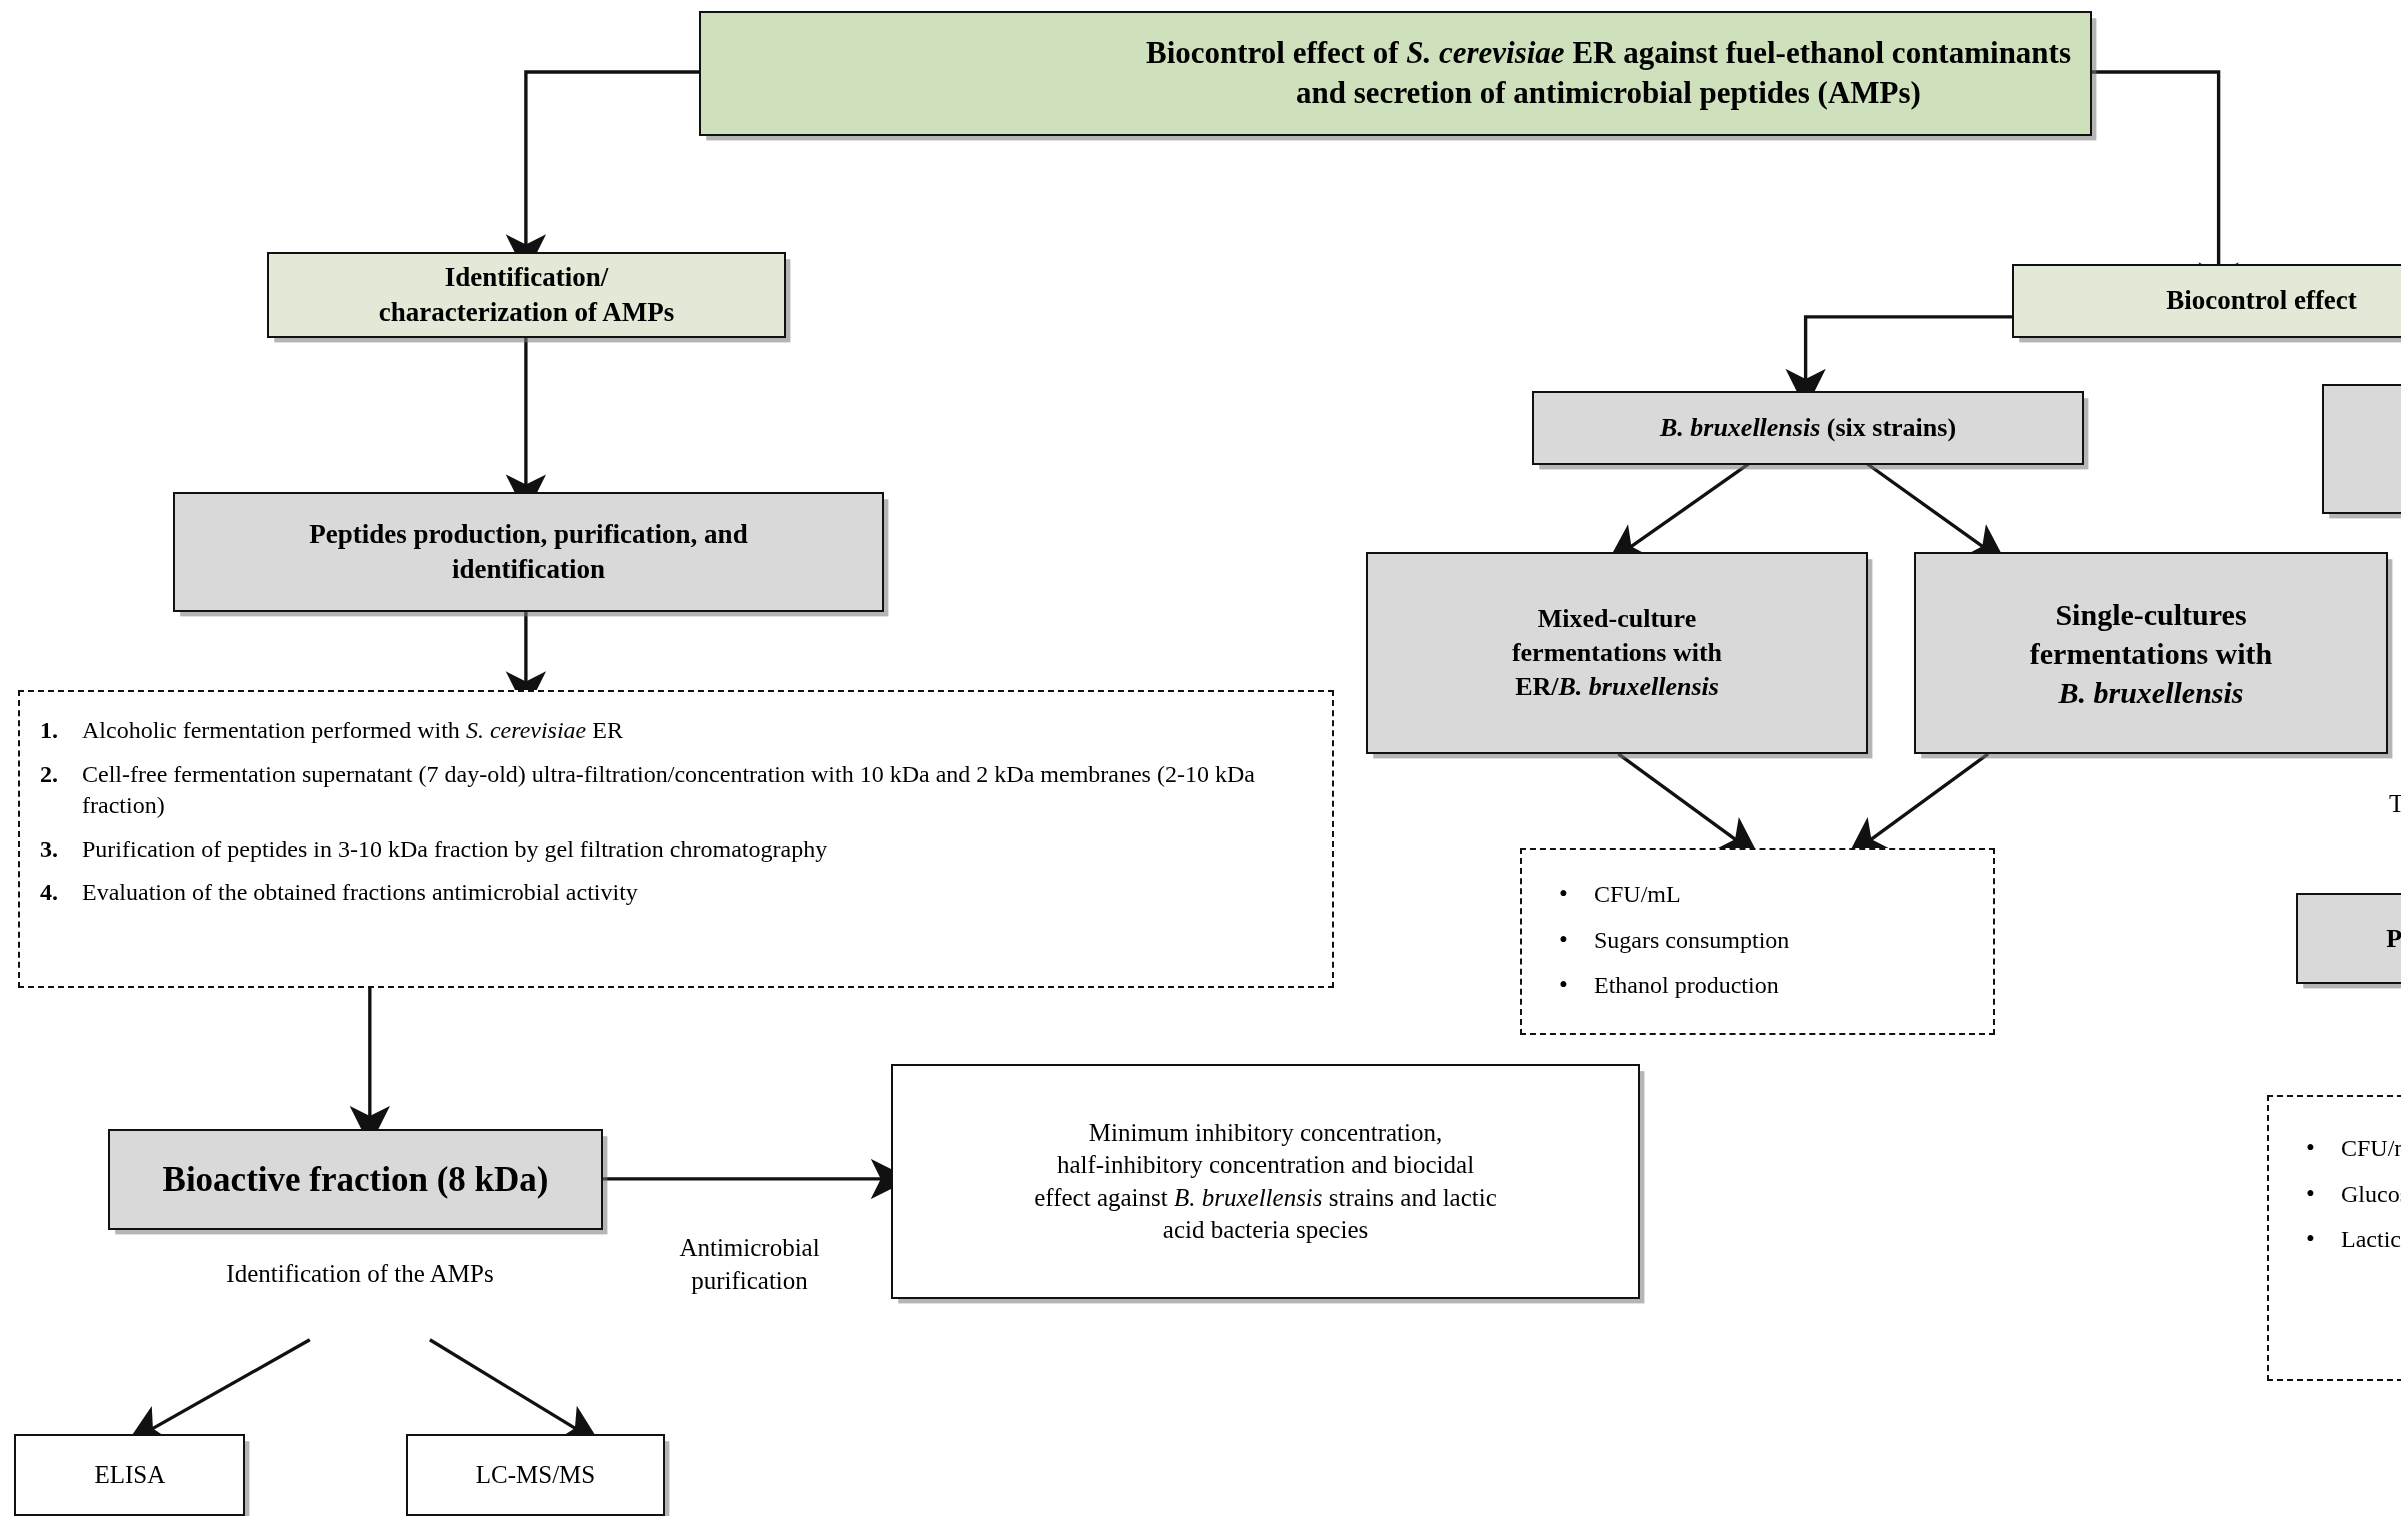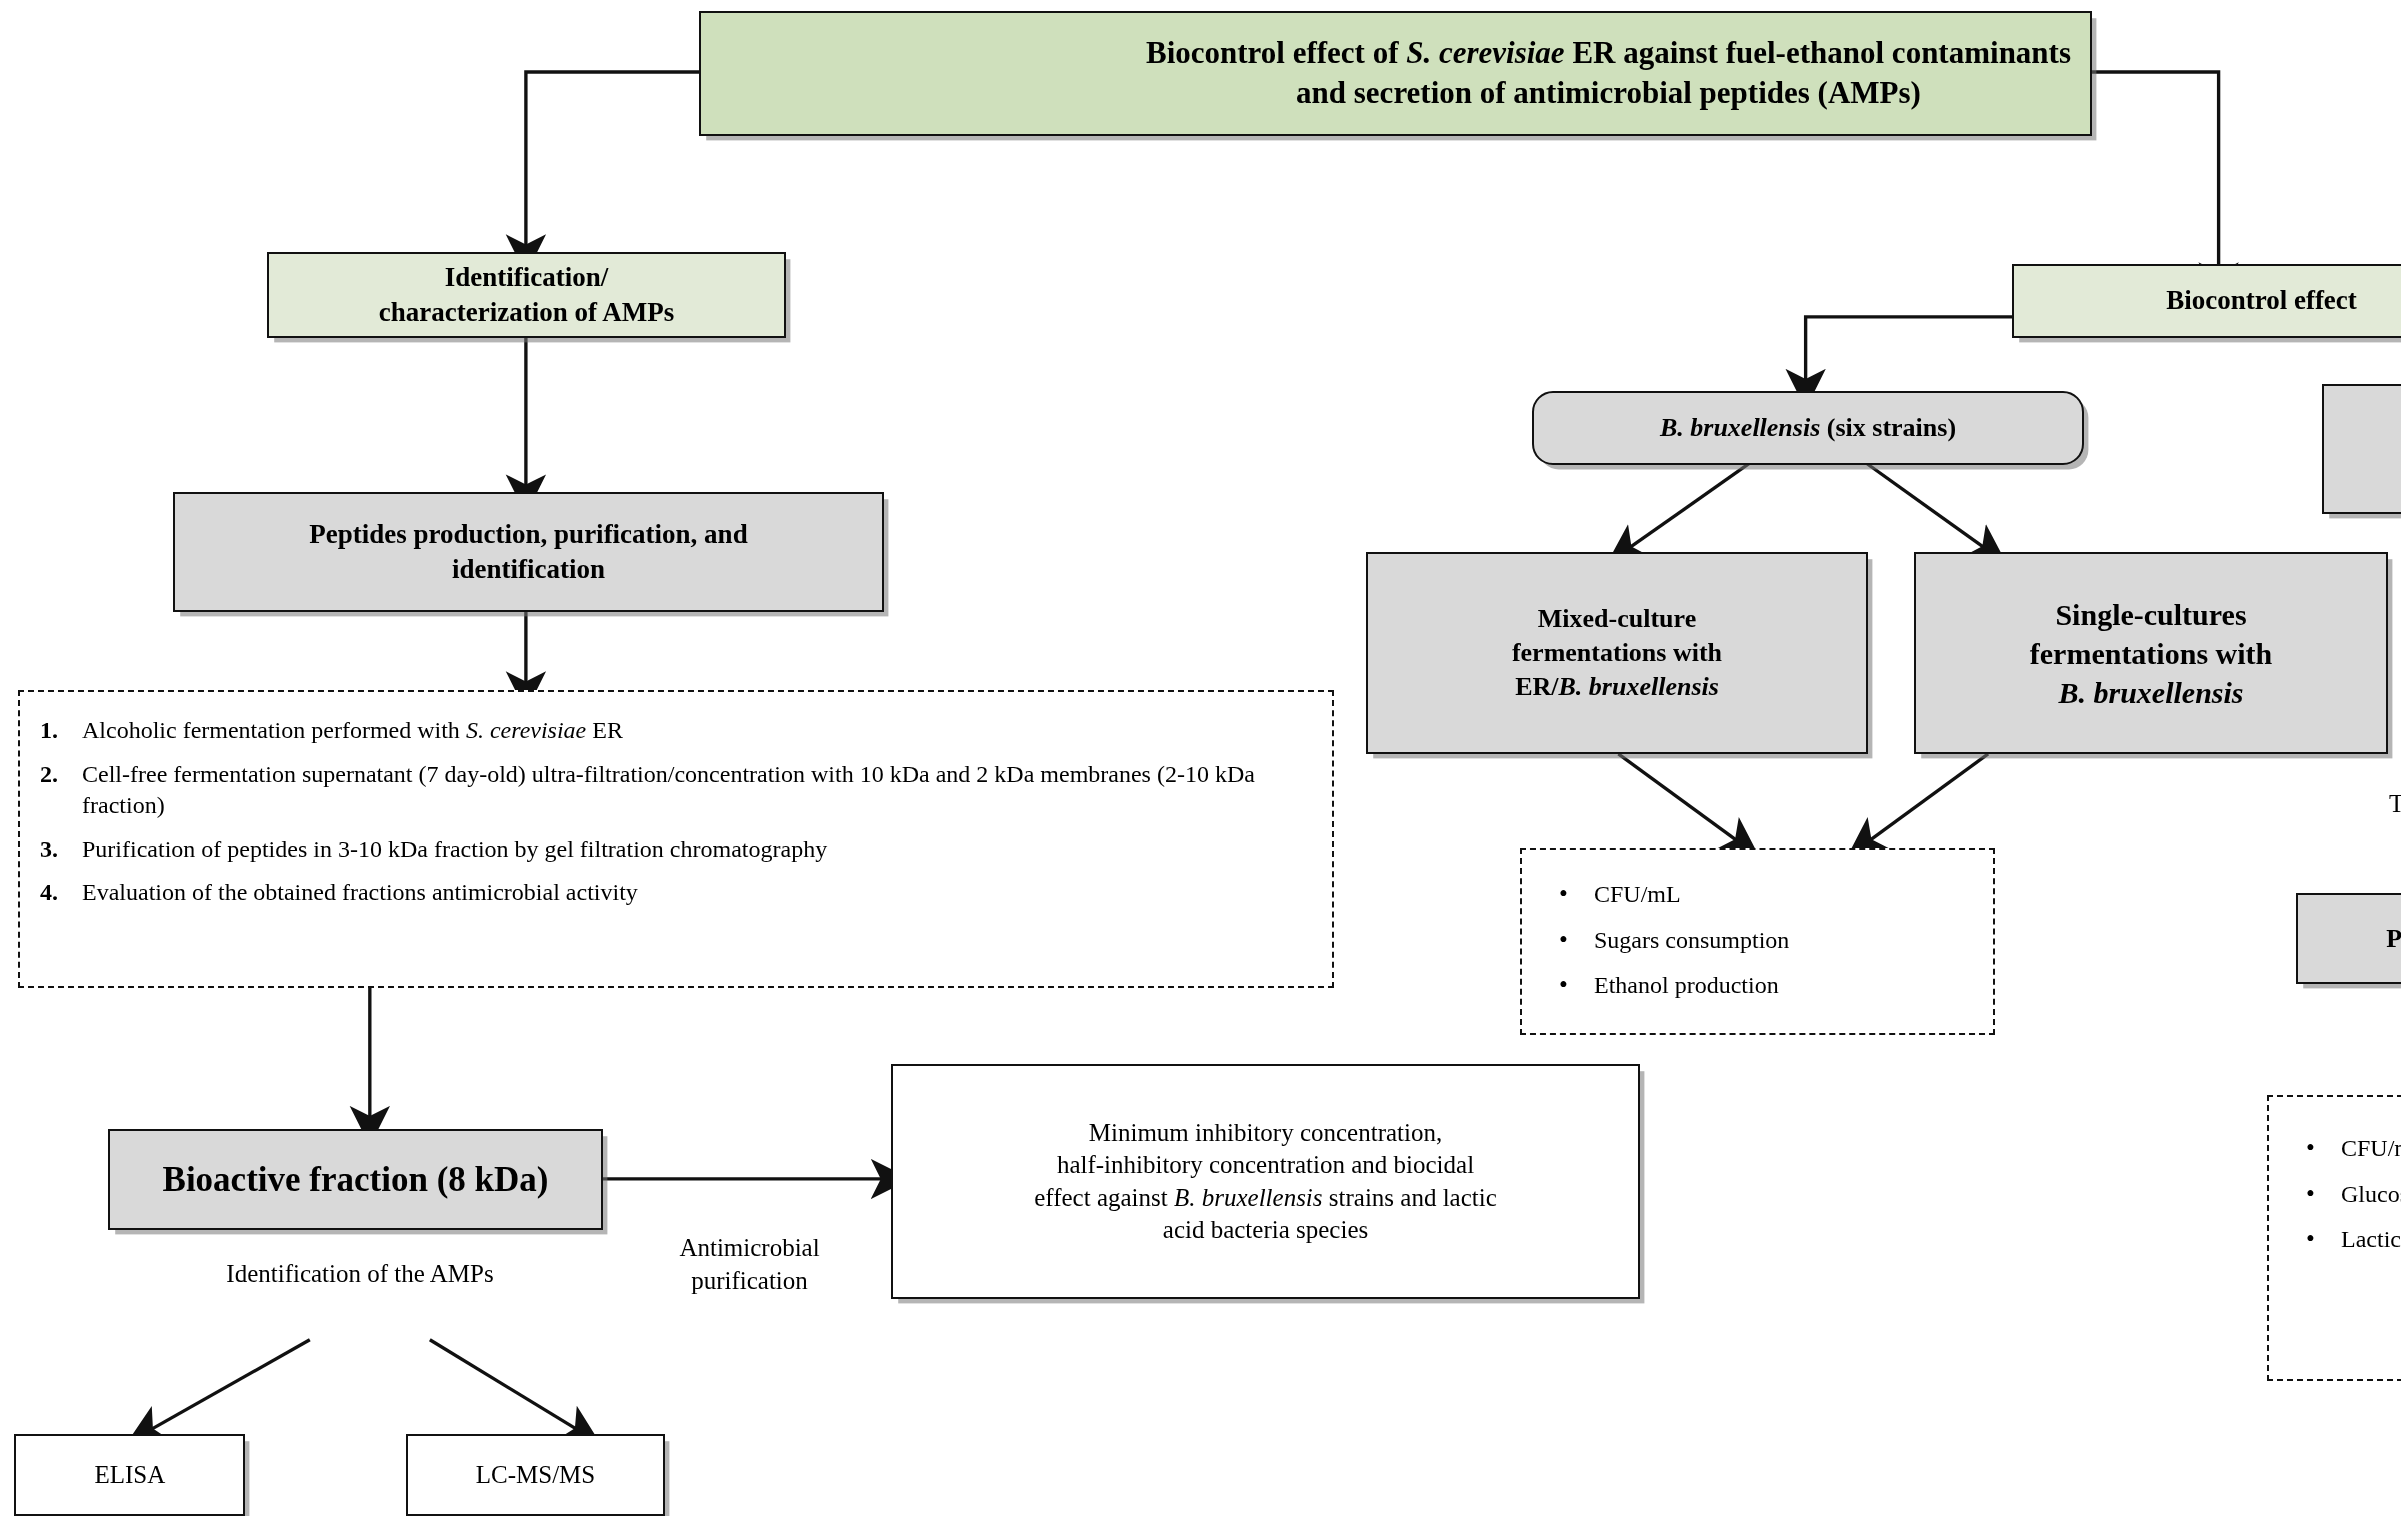--- a/index.html
+++ b/index.html
@@ -202,21 +202,21 @@
       <span>half-inhibitory concentration and biocidal</span><br>
       <span>effect against </span><span class="ital">B. bruxellensis</span><span> strains and lactic</span><br>
       <span>acid bacteria species</span>
     </div>
   </div>
 
   <div class="node boxed green-light bold" style="left:2012px;top:264px;width:499px;height:74px;font-size:27px;">
     <span>Biocontrol effect</span>
   </div>
 
-  <div class="node boxed gray bold" style="left:1532px;top:391px;width:552px;height:74px;font-size:26px;border-radius:21px;">
+  <div class="node boxed gray bold" style="left:1532px;top:391px;width:552px;height:74px;font-size:26px;">
     <div>
       <span class="ital">B. bruxellensis</span><span> (six strains)</span>
     </div>
   </div>
 
   <div class="node boxed gray bold" style="left:1366px;top:552px;width:502px;height:202px;font-size:26px;padding:0 10px;">
     <div>
       <span>Mixed-culture</span><br>
       <span>fermentations with</span><br>
       <span>ER/</span><span class="ital">B. bruxellensis</span>

